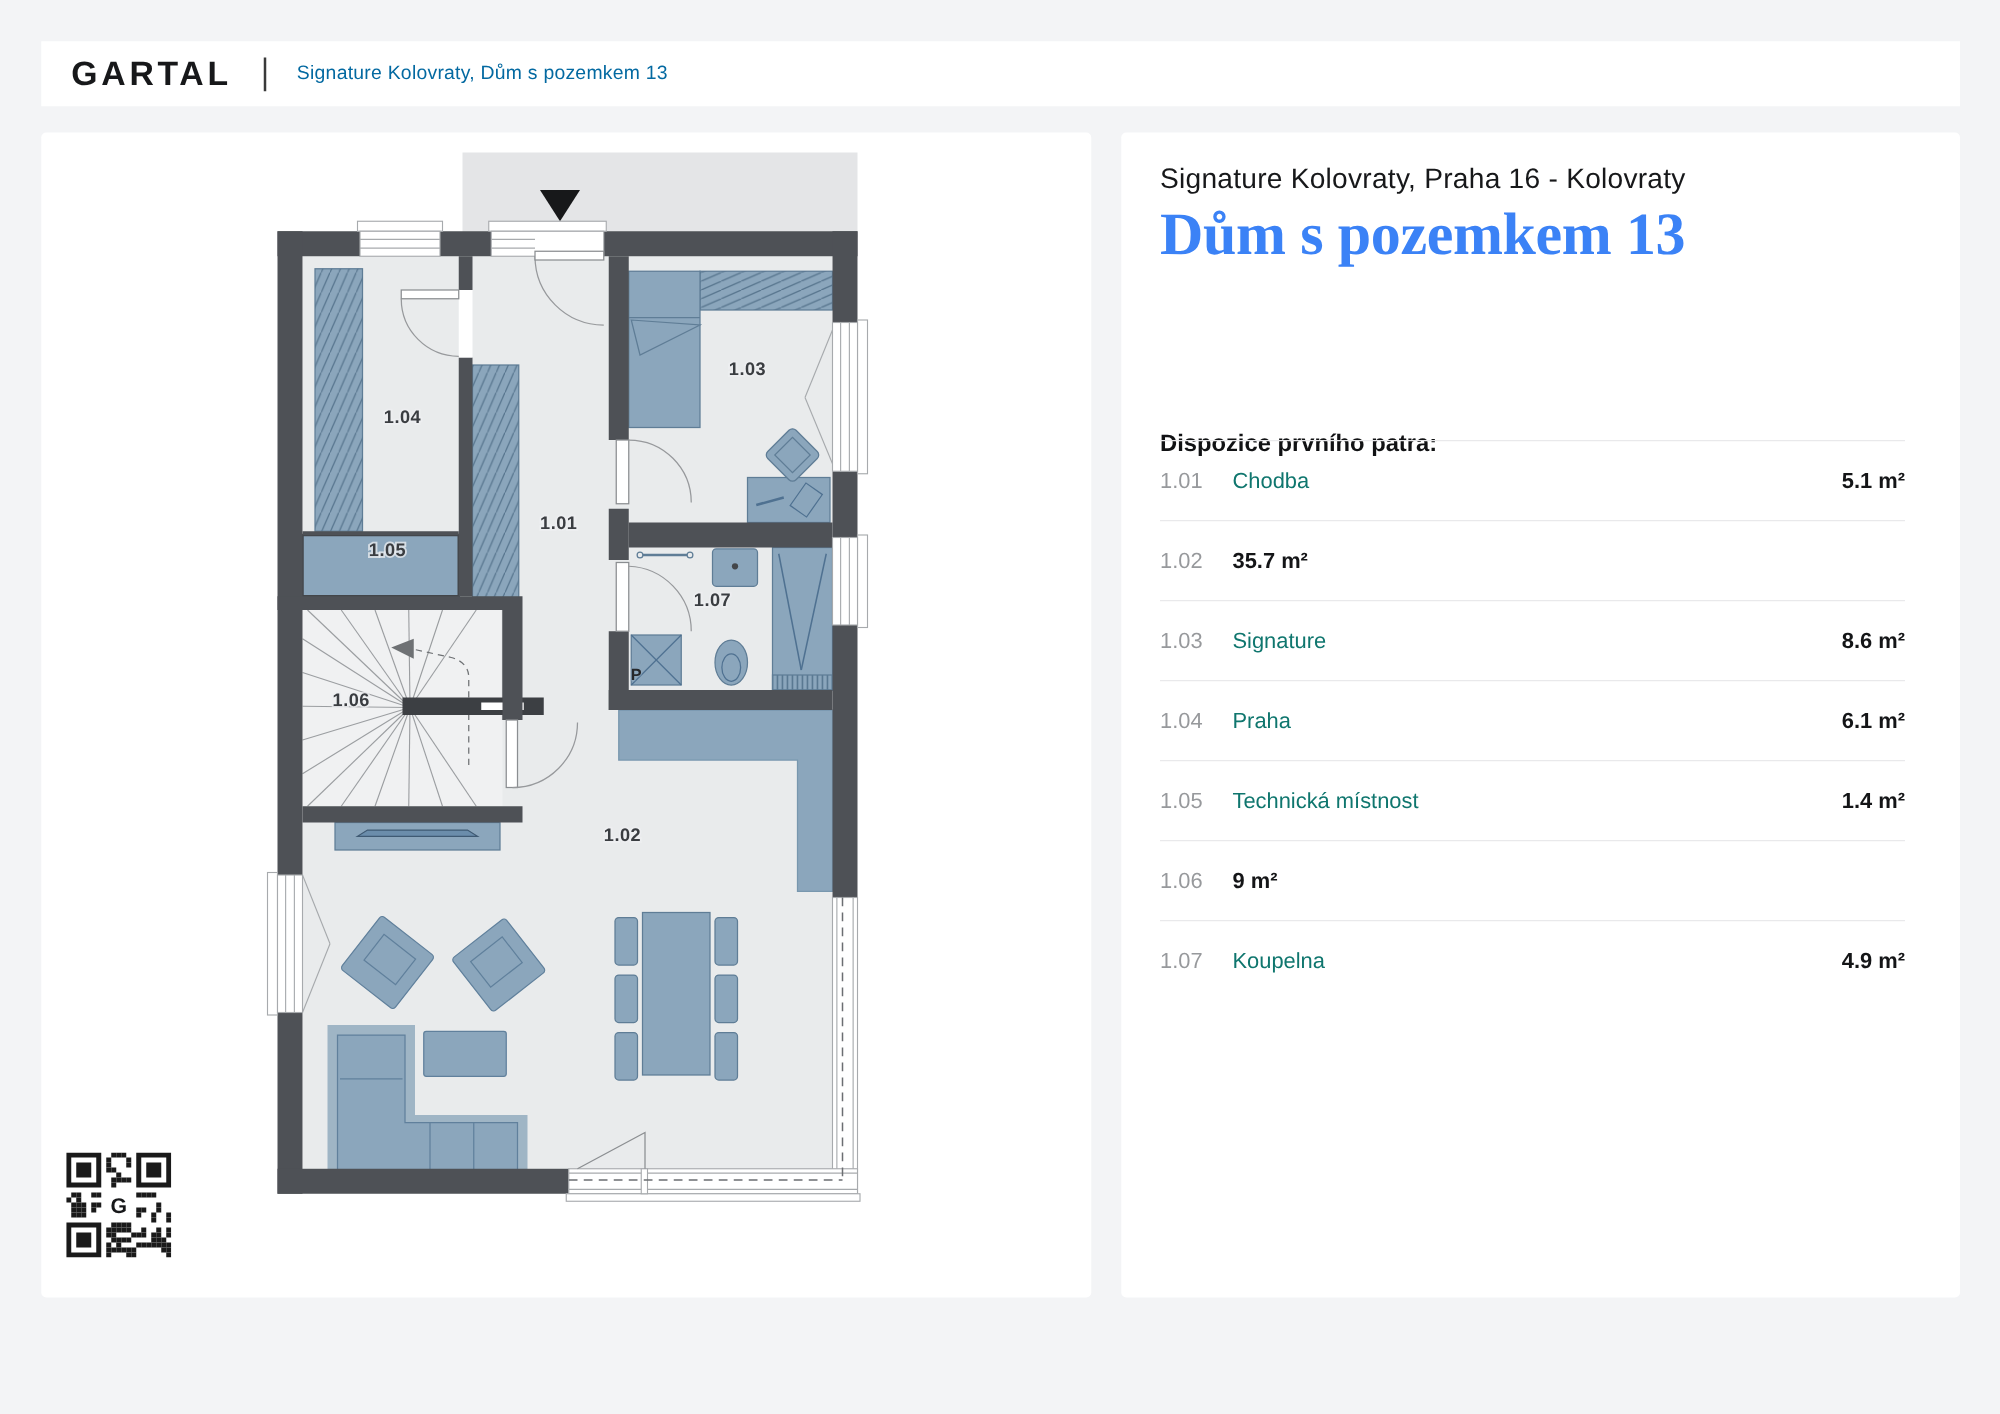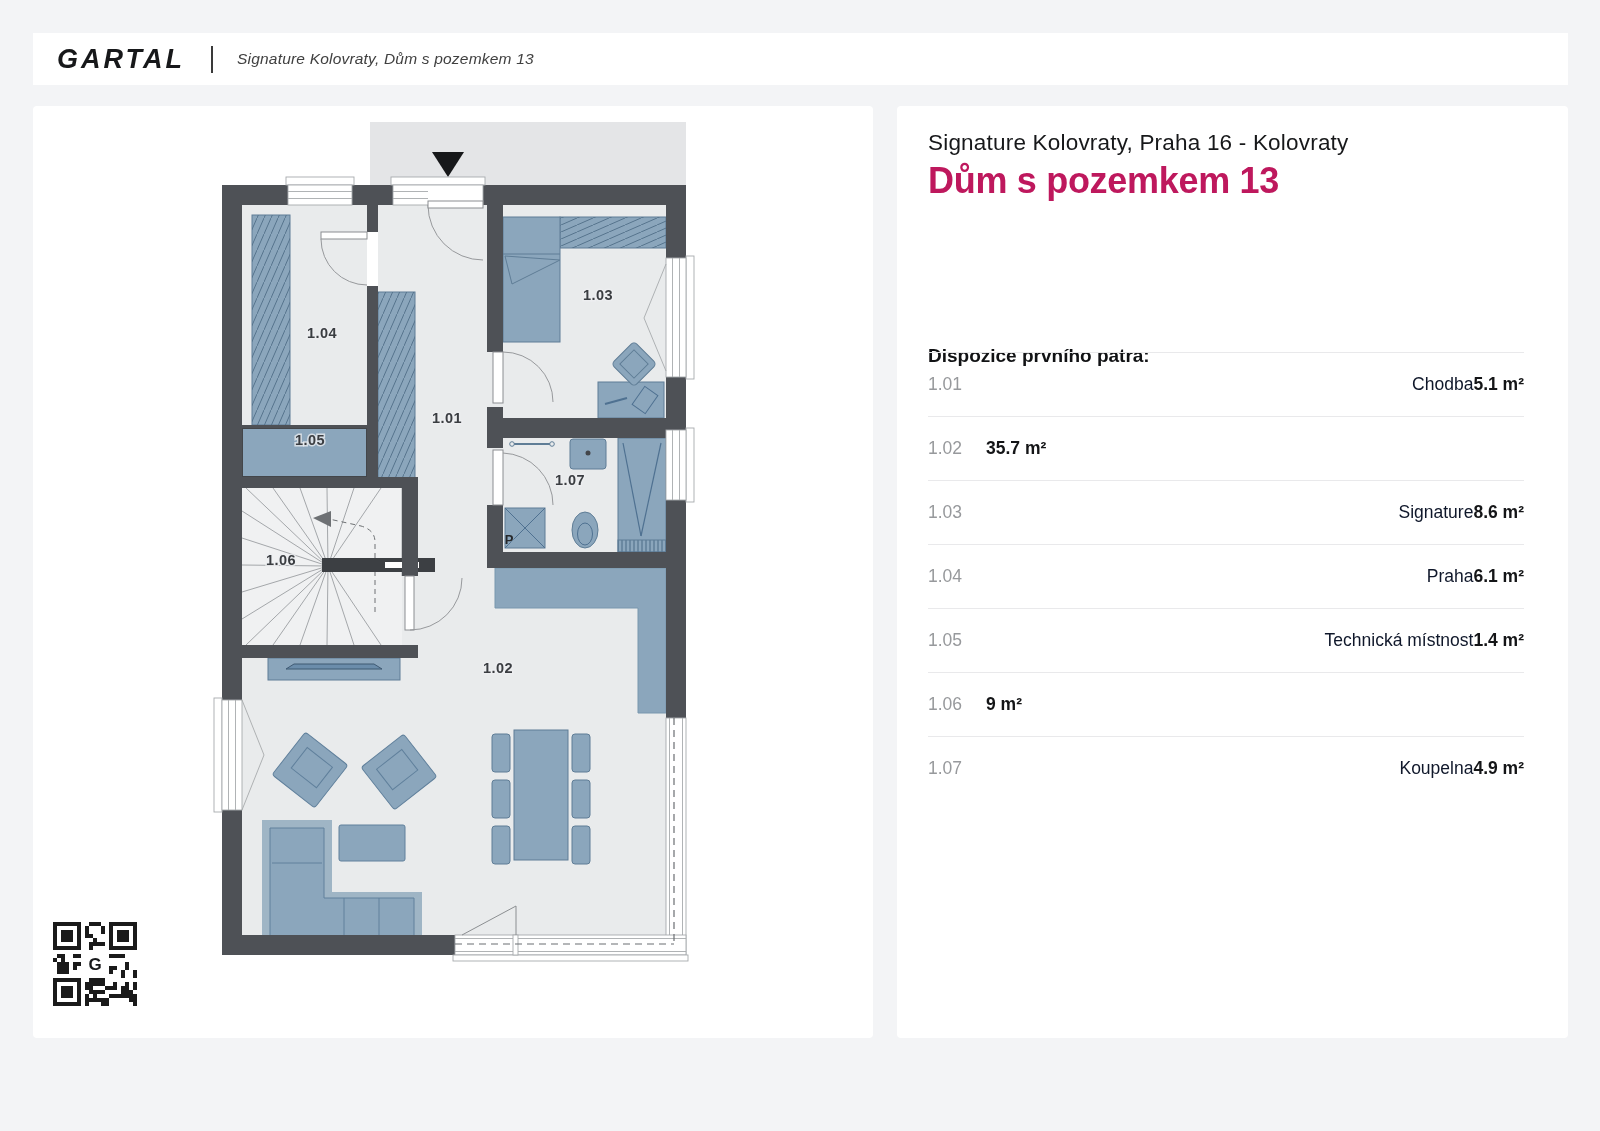--- a/index.html
+++ b/index.html
@@ -6,38 +6,37 @@
   body{
     width:1600px;height:1131px;position:relative;overflow:hidden;
     background:#f3f4f6;
     font-family:"Liberation Sans", sans-serif;
     color:#1b1c1e;
   }
   .header{
     position:absolute;left:33px;top:33px;width:1535px;height:52px;
     background:#ffffff;display:flex;align-items:center;box-sizing:border-box;
     padding-left:24px;
-    font-style:italic;
   }
   .logo{font-size:27px;font-weight:700;letter-spacing:3px;color:#17181a;}
   .header-sep{width:2px;height:27px;background:#3a3a3a;margin:0 24px 0 26px;}
-  .header-sub{font-size:15.5px;color:#404040;letter-spacing:.2px;text-align:right;}
+  .header-sub{font-size:15.5px;color:#0369a1;letter-spacing:.2px;text-align:right;}
 
   .card{position:absolute;background:#fff;border-radius:4px;}
   .card-left{left:33px;top:106px;width:840px;height:932px;}
   .card-right{left:897px;top:106px;width:671px;height:932px;}
 
   .location{position:absolute;left:31px;top:24px;font-size:22.5px;color:#17181a;letter-spacing:.2px;}
-  .big-title{position:absolute;left:31px;top:54px;font-size:36px;font-weight:700;letter-spacing:-.3px;color:#be185d;}
+  .big-title{position:absolute;left:31px;top:54px;font-size:48px;font-weight:700;letter-spacing:-.3px;color:#3b82f6;font-family:Liberation Serif, serif;}
   .section-heading{position:absolute;left:31px;top:207px;font-size:19px;font-weight:700;color:#111214;margin-top:32px;}
 
   .room-table{position:absolute;left:31px;right:44px;top:246px;}
   .room-row{height:63px;display:flex;align-items:center;border-top:1px solid #e9e9eb;}
   .room-code{width:58px;font-size:17.5px;color:#97999c;}
-  .room-name{flex:1;font-size:17.5px;color:#0f172a;text-align:right;}
+  .room-name{flex:1;font-size:17.5px;color:#0f766e;}
   .room-area{font-size:17.5px;font-weight:700;color:#141517;white-space:nowrap;}
 
   .qr-wrap{position:absolute;left:20px;top:816px;width:84px;height:84px;}
   svg{display:block;}
   .plan-label{
     font-family:"Liberation Sans",sans-serif;font-size:14.5px;font-weight:700;
     fill:#3a3d41;letter-spacing:.4px;paint-order:stroke;stroke:rgba(238,239,241,.75);stroke-width:3px;
   }
   .p-label{font-family:"Liberation Sans",sans-serif;font-size:13px;font-weight:700;fill:#26282b;paint-order:stroke;stroke:rgba(139,166,188,.5);stroke-width:2px;}
 </style>

